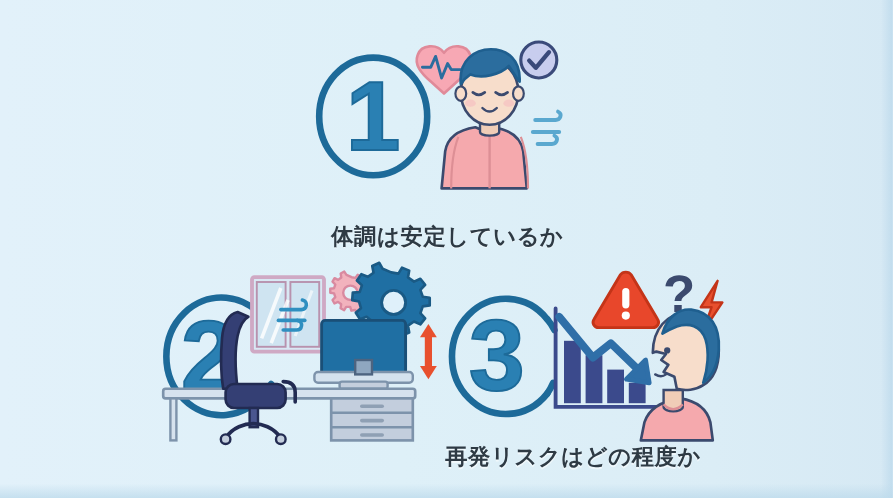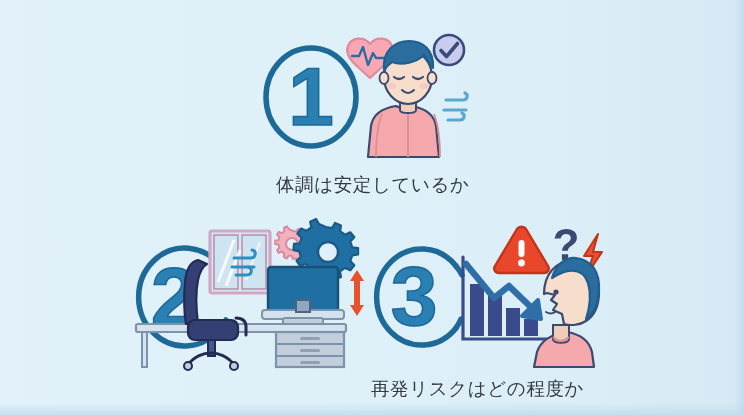--- a/index.html
+++ b/index.html
@@ -40,35 +40,36 @@
   .item {
     position: absolute;
   }
   .item-art {
     position: relative;
   }
   .caption {
     position: absolute;
     white-space: nowrap;
     font-size: 18.5px;
-    font-weight: 400;
+    font-weight: 700;
     color: #2e3a44;
     letter-spacing: 0.6px;
     text-shadow: 0 1px 0 rgba(255,255,255,0.55);
+    margin-top: 12px;
   }
 
   
   #item1 { left: 258px; top: 22px; }
   #cap1  { left: 276px; top: 172px; }
   
   #item2 { left: 118px; top: 222px; }
   #cap2  { left: 130px; top: 374px; }
   
   #item3 { left: 366px; top: 222px; }
-  #cap3  { left: 371px; top: 376px; }
+  #cap3  { left: 371px; top: 356px; }
 
   svg { display: block; overflow: visible; }
 </style>
 </head>
 <body>
 
 <div class="slide">
 
   <div class="item" id="item1">
     <div class="item-art">

